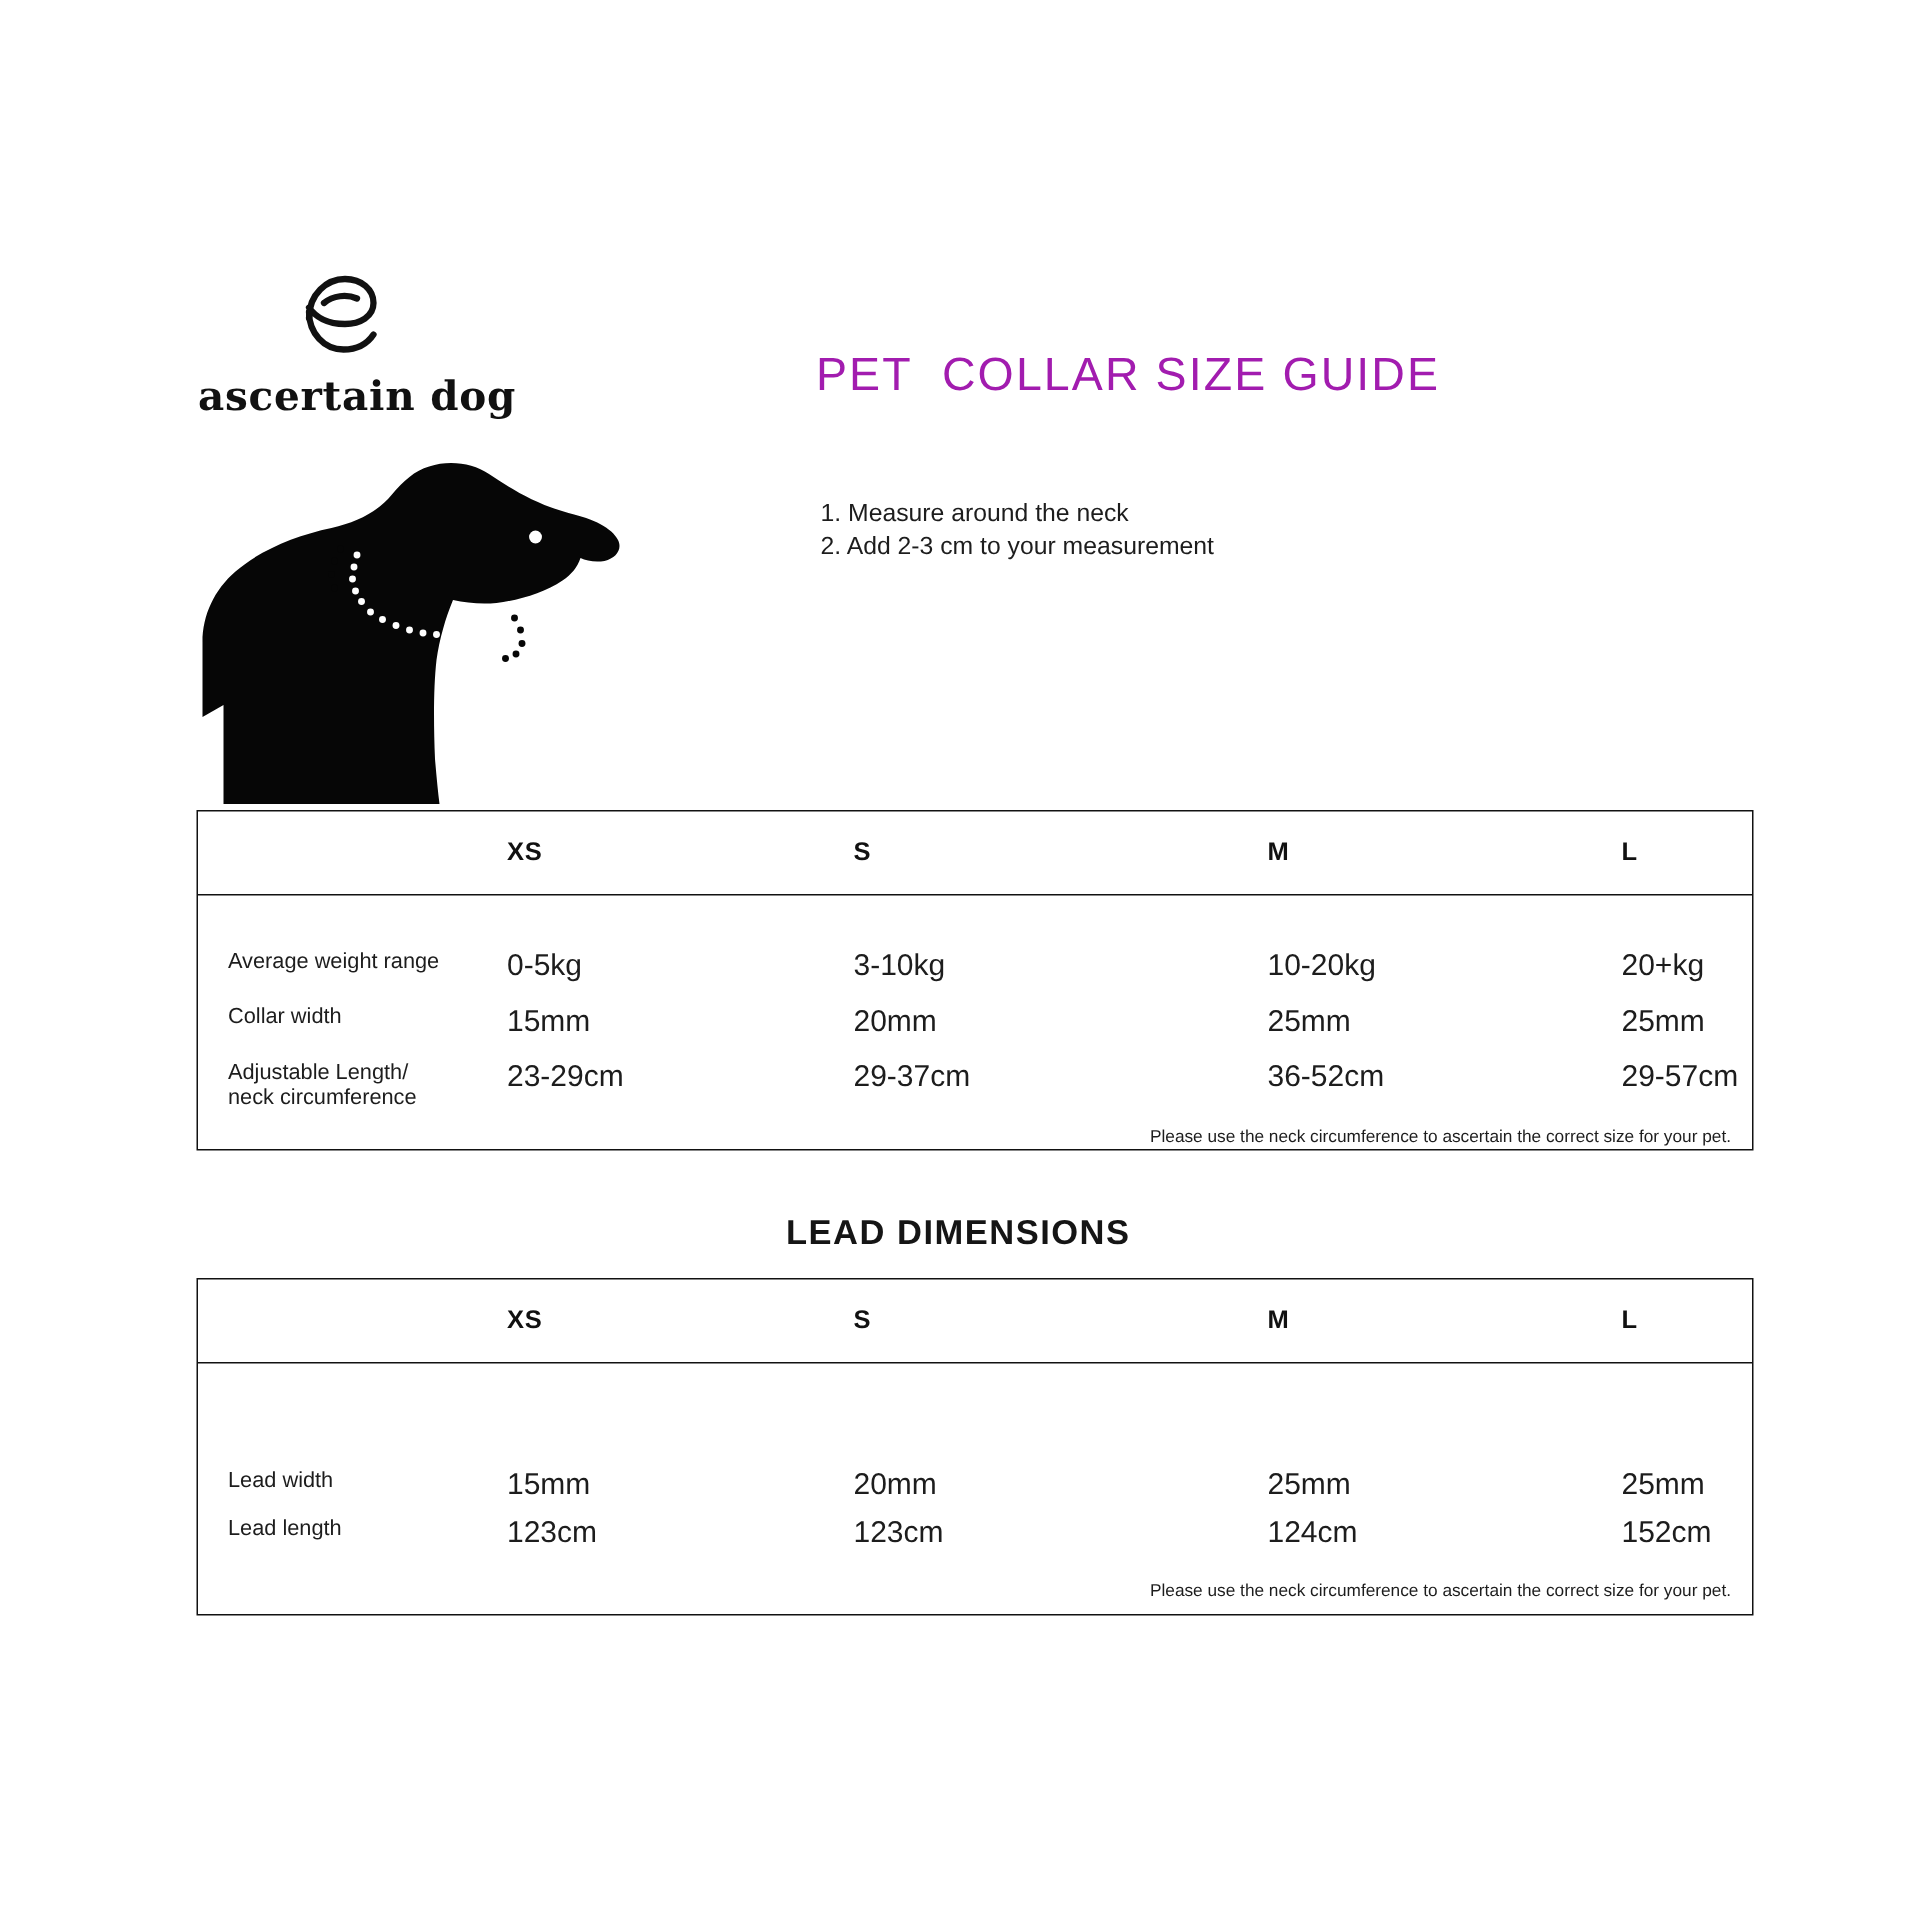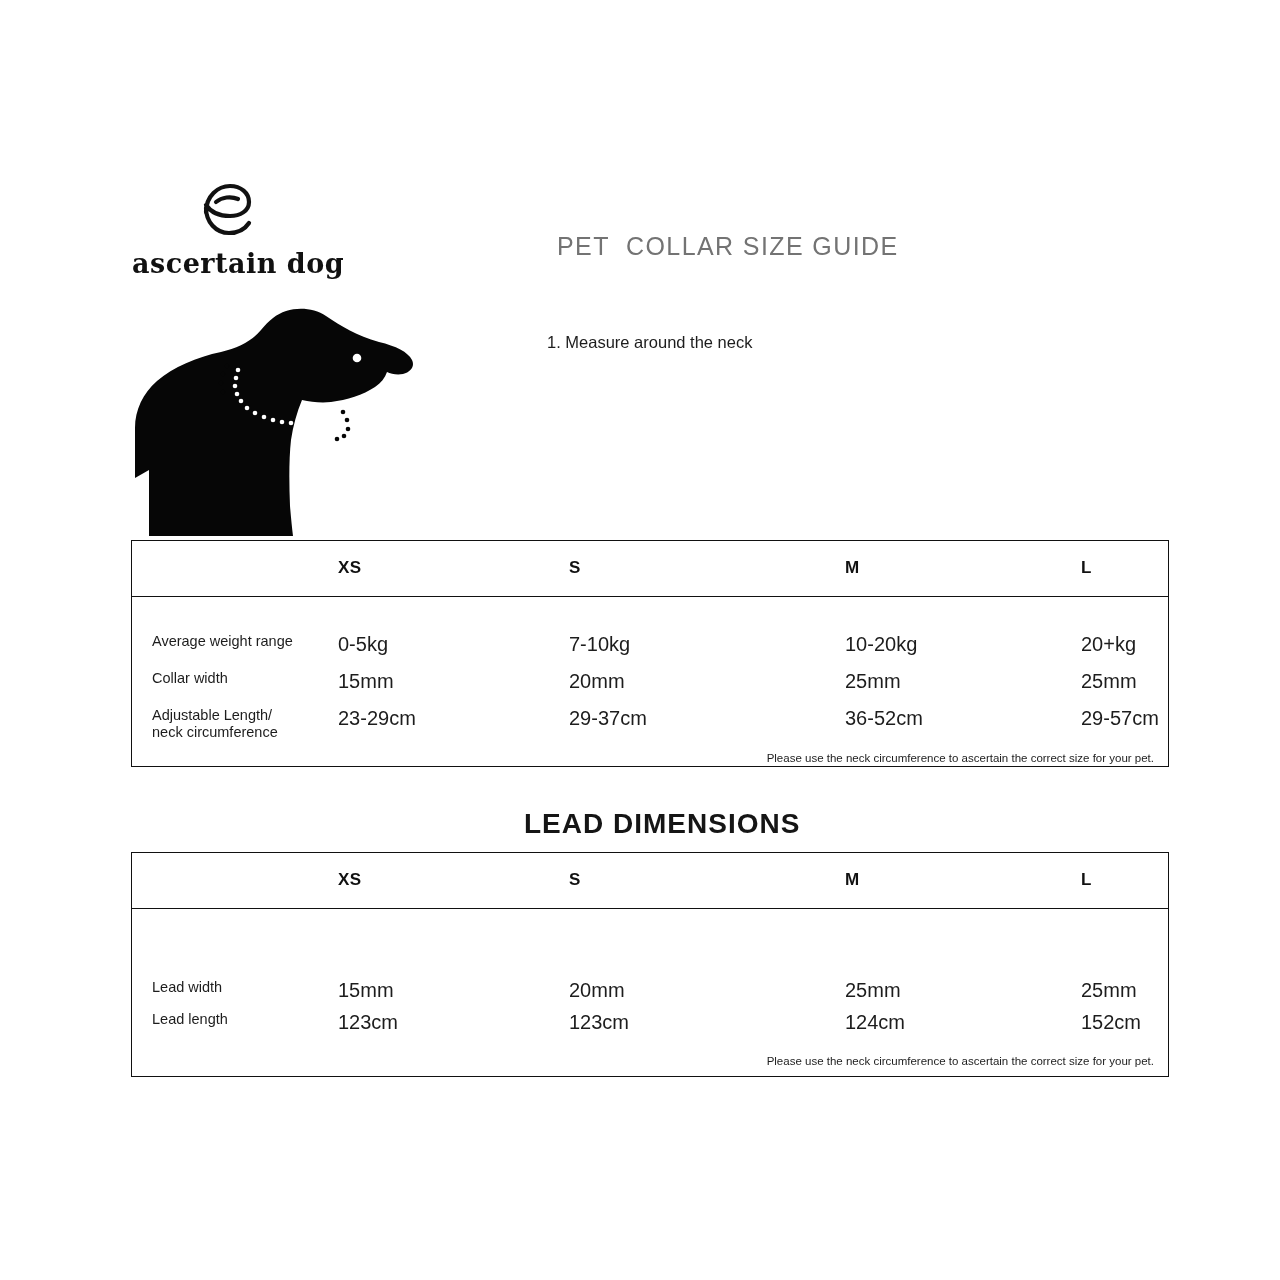--- a/index.html
+++ b/index.html
@@ -39,25 +39,25 @@
   
   #dog-illustration {
     position: absolute;
     left: 125px;
     top: 300px;
   }
 
   
   #guide-title {
     position: absolute;
-    left: 557px;
+    left: 544px;
     top: 232px;
-    font-size: 25px;
+    font-size: 31px;
     letter-spacing: 1.4px;
-    color: #737373;
+    color: #a21caf;
     font-weight: normal;
     margin: 0;
     white-space: pre;
   }
   #steps {
     position: absolute;
     left: 547px;
     top: 332px;
     width: 420px;
     font-size: 16.5px;
@@ -129,21 +129,21 @@
   .col-xs { left: 206px; }
   .col-s  { left: 437px; }
   .col-m  { left: 713px; }
   .col-l  { left: 949px; }
 
   
   #lead-section-title {
     position: absolute;
     left: 524px;
     top: 808px;
-    font-size: 28px;
+    font-size: 23px;
     font-weight: bold;
     letter-spacing: 1px;
     color: #151515;
     margin: 0;
   }
 </style>
 </head>
 <body>
 
 <div id="brand">
@@ -212,35 +212,36 @@
         <circle cx="219" cy="136" r="2.3"></circle>
       <circle cx="212" cy="139" r="2.3"></circle>
     </g>
   </svg>
 </div>
 
 <h1 id="guide-title">PET  COLLAR SIZE GUIDE</h1>
 
 <div id="steps">
   <div class="step">1. Measure around the neck</div>
+  <div class="step">2. Add 2-3 cm to your measurement</div>
 </div>
 
 <div class="size-table" id="collar-table">
   <div class="table-head">
     <div class="head-cell col-xs">XS</div>
     <div class="head-cell col-s">S</div>
     <div class="head-cell col-m">M</div>
     <div class="head-cell col-l">L</div>
   </div>
   <div class="table-body">
 
     <div class="row" style="top:36px;">
       <div class="row-label">Average weight range</div>
       <div class="cell col-xs">0-5kg</div>
-      <div class="cell col-s">7-10kg</div>
+      <div class="cell col-s">3-10kg</div>
       <div class="cell col-m">10-20kg</div>
       <div class="cell col-l">20+kg</div>
     </div>
 
     <div class="row" style="top:73px;">
       <div class="row-label">Collar width</div>
       <div class="cell col-xs">15mm</div>
       <div class="cell col-s">20mm</div>
       <div class="cell col-m">25mm</div>
       <div class="cell col-l">25mm</div>

